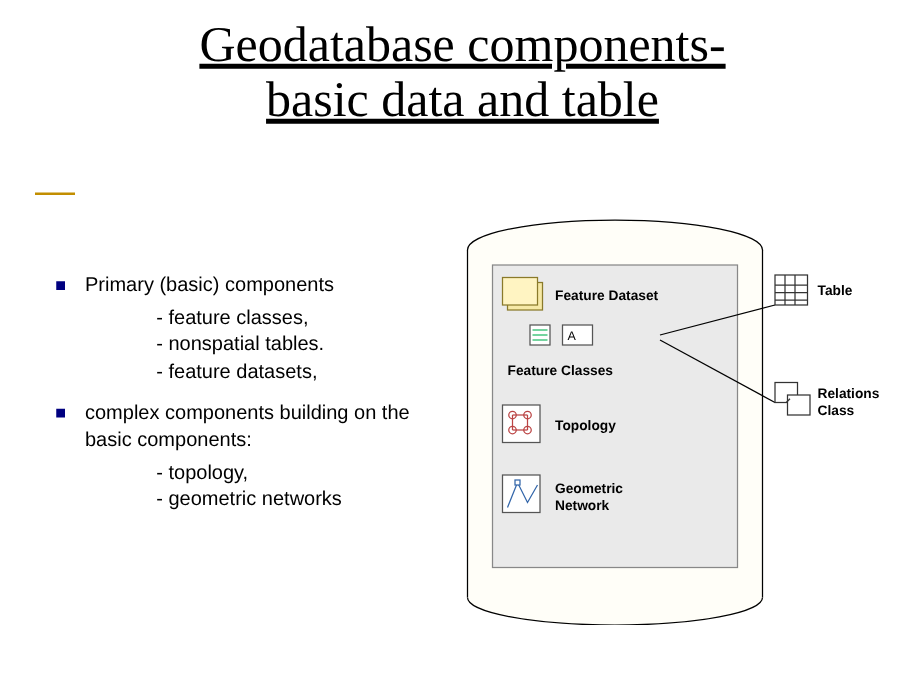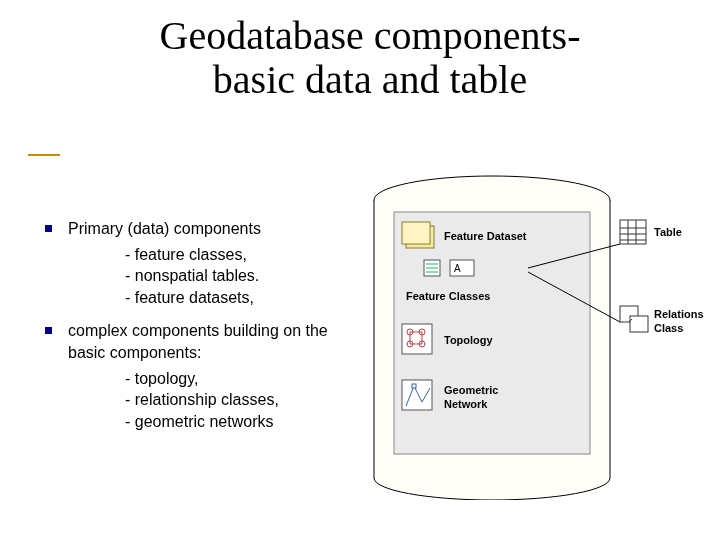--- a/index.html
+++ b/index.html
@@ -19,20 +19,21 @@
   }
   .title {
     position: absolute;
     left: 90px;
     top: 14px;
     width: 560px;
     font-size: 40px;
     line-height: 1.1;
     text-align: center;
     font-weight: normal;
+    text-decoration: underline;
   }
   .accent-line {
     position: absolute;
     left: 28px;
     top: 154px;
     width: 32px;
     height: 2px;
     background: #c28e00;
   }
   .content {
@@ -91,32 +92,31 @@
   <div class="title">
     <span>Geodatabase components-</span><br>
     <span>basic data and table</span>
   </div>
 
   <div class="accent-line"></div>
 
   <div class="content">
     <div class="bullet">
       <div class="sq"></div>
-      <div class="txt">Primary (data) components</div>
+      <div class="txt">Primary (basic) components</div>
     </div>
     <div class="sub">- feature classes,</div>
     <div class="sub">- nonspatial tables.</div>
     <div class="sub">- feature datasets,</div>
 
     <div class="bullet" style="margin-top:12px">
       <div class="sq"></div>
       <div class="txt">complex components building on the basic components:</div>
     </div>
     <div class="sub">- topology,</div>
-    <div class="sub">- relationship classes,</div>
     <div class="sub">- geometric networks</div>
   </div>
 
   <div class="figure">
     <svg viewBox="0 0 332 328">
 
       <ellipse cx="120" cy="28" rx="118" ry="24" fill="#fffef8" stroke="#000" stroke-width="1"></ellipse>
       <rect x="2" y="28" width="236" height="282" fill="#fffef8" stroke="none"></rect>
       <line x1="2" y1="28" x2="2" y2="306" stroke="#000"></line>
       <line x1="238" y1="28" x2="238" y2="306" stroke="#000"></line>

